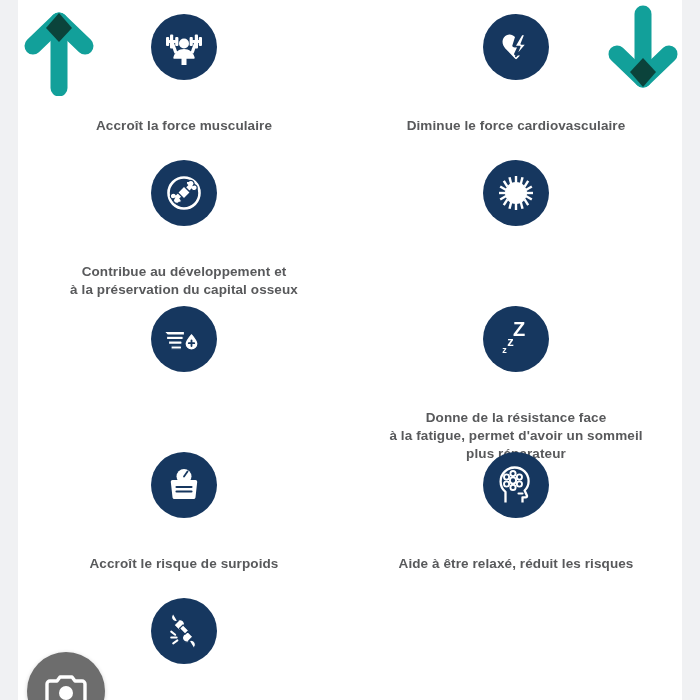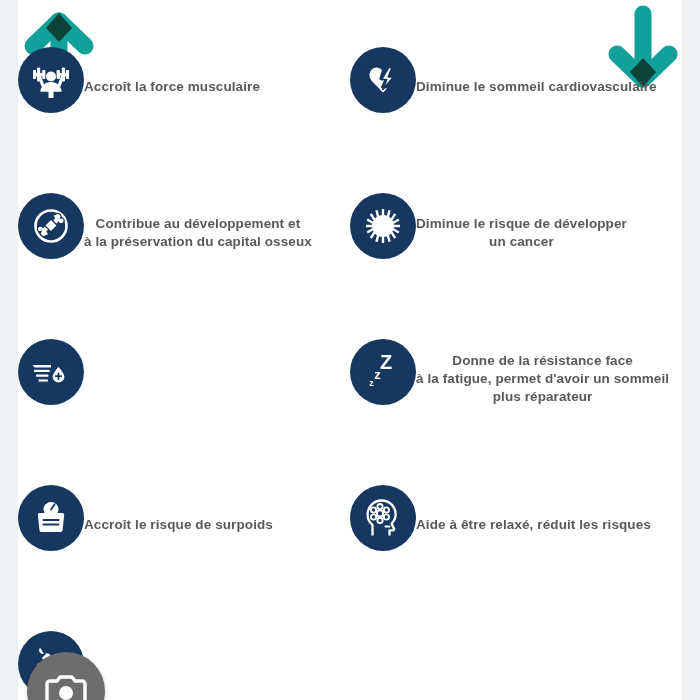--- a/index.html
+++ b/index.html
@@ -44,23 +44,25 @@
     top: 0;
     width: 664px;
     height: 700px;
     display: grid;
     grid-template-columns: 1fr 1fr;
     grid-auto-rows: 146px;
     column-gap: 0px;
   }
   .cell {
     display: flex;
+    flex-direction: column;
     align-items: center;
     padding-top: 14px;
     box-sizing: border-box;
+    gap: 24px;
   }
   .cell.row1 { padding-top: 14px; }
   .badge {
     width: 66px;
     height: 66px;
     border-radius: 50%;
     background: #16375f;
     display: flex;
     align-items: center;
     justify-content: center;
@@ -151,21 +153,21 @@
       <div class="caption">Accroît la force musculaire</div>
     </div>
 
     <div class="cell row1">
       <div class="badge">
         <svg viewBox="0 0 48 48" width="48" height="48" aria-hidden="true">
           <path d="M23 14c-3-3.6-8.2-3.4-10.9.2-2.6 3.4-1.8 8 1.2 11.2l9.9 10.4c.5.5 1.2.5 1.7 0l3.1-3.3-4.6-.2c-1 0-1.6-1-1.2-1.9l2.9-6.2h-3.3c-1.1 0-1.8-1.1-1.3-2.1L23 14z" fill="#ffffff"></path>
           <path d="M29.6 11.5 L22.6 23.5 h5.2 L23.8 33.4 L34.4 20.9 h-5.1 L33 11.5 z" fill="#ffffff" stroke="#16375f" stroke-width="1.6" stroke-linejoin="round"></path>
         </svg>
       </div>
-      <div class="caption">Diminue le sommeil cardiovasculaire</div>
+      <div class="caption">Diminue le force cardiovasculaire</div>
     </div>
 
     <div class="cell">
       <div class="badge">
         <svg viewBox="0 0 48 48" width="48" height="48" aria-hidden="true">
           <circle cx="24" cy="24" r="15.5" fill="none" stroke="#ffffff" stroke-width="2.6"></circle>
           <g fill="#ffffff" stroke="#16375f" stroke-width="1.3">
             <path d="M31.6 13.2c1.6-1.6 4.2-1.5 5.6.2 1.1 1.3 1 2.9.2 4.1 1.3-.5 2.9 0 3.7 1.3.9 1.7.2 3.8-1.6 4.6-1.6.7-3.4.1-4.3-1.3l-2.6 2.6-4.6-4.6 2.6-2.6c-1.3-.9-1.8-2.6-1.1-4.1z" transform="translate(-2,-1) scale(0.88) translate(3,2)"></path>
             <path d="M16.4 34.8c-1.6 1.6-4.2 1.5-5.6-.2-1.1-1.3-1-2.9-.2-4.1-1.3.5-2.9 0-3.7-1.3-.9-1.7-.2-3.8 1.6-4.6 1.6-.7 3.4-.1 4.3 1.3l2.6-2.6 4.6 4.6-2.6 2.6c1.3.9 1.8 2.6 1.1 4.1z" transform="translate(2,1) scale(0.88) translate(3,2)"></path>
             <rect x="19.5" y="19" width="9" height="9" transform="rotate(45 24 23.5)"></rect>
@@ -193,22 +195,20 @@
             <line x1="17.5" y1="39.8" x2="19.2" y2="33"></line>
             <line x1="11.8" y1="36.2" x2="15.4" y2="30.4"></line>
             <line x1="8.2" y1="30.5" x2="14.1" y2="27"></line>
             <line x1="7" y1="24" x2="14" y2="24"></line>
             <line x1="8.2" y1="17.5" x2="14.1" y2="21"></line>
             <line x1="11.8" y1="11.8" x2="15.4" y2="17.6"></line>
             <line x1="17.5" y1="8.2" x2="19.2" y2="15"></line>
           </g>
         </svg>
       </div>
-      <div class="caption">Diminue le risque de développer
-un cancer</div>
     </div>
 
 
     <div class="cell">
       <div class="badge">
         <svg viewBox="0 0 48 48" width="48" height="48" aria-hidden="true">
           <g fill="#ffffff" stroke="#16375f" stroke-width="1.2" stroke-linejoin="round">
             <path d="M4 16.5 h20.5 v3.6 H7.5 z"></path>
             <path d="M6.5 21.2 h15.8 c1.3 0 1.3 3.4 0 3.4 H6.5 z"></path>
             <path d="M8.5 26 h12.6 c1.3 0 1.3 3.4 0 3.4 H8.5 z"></path>

